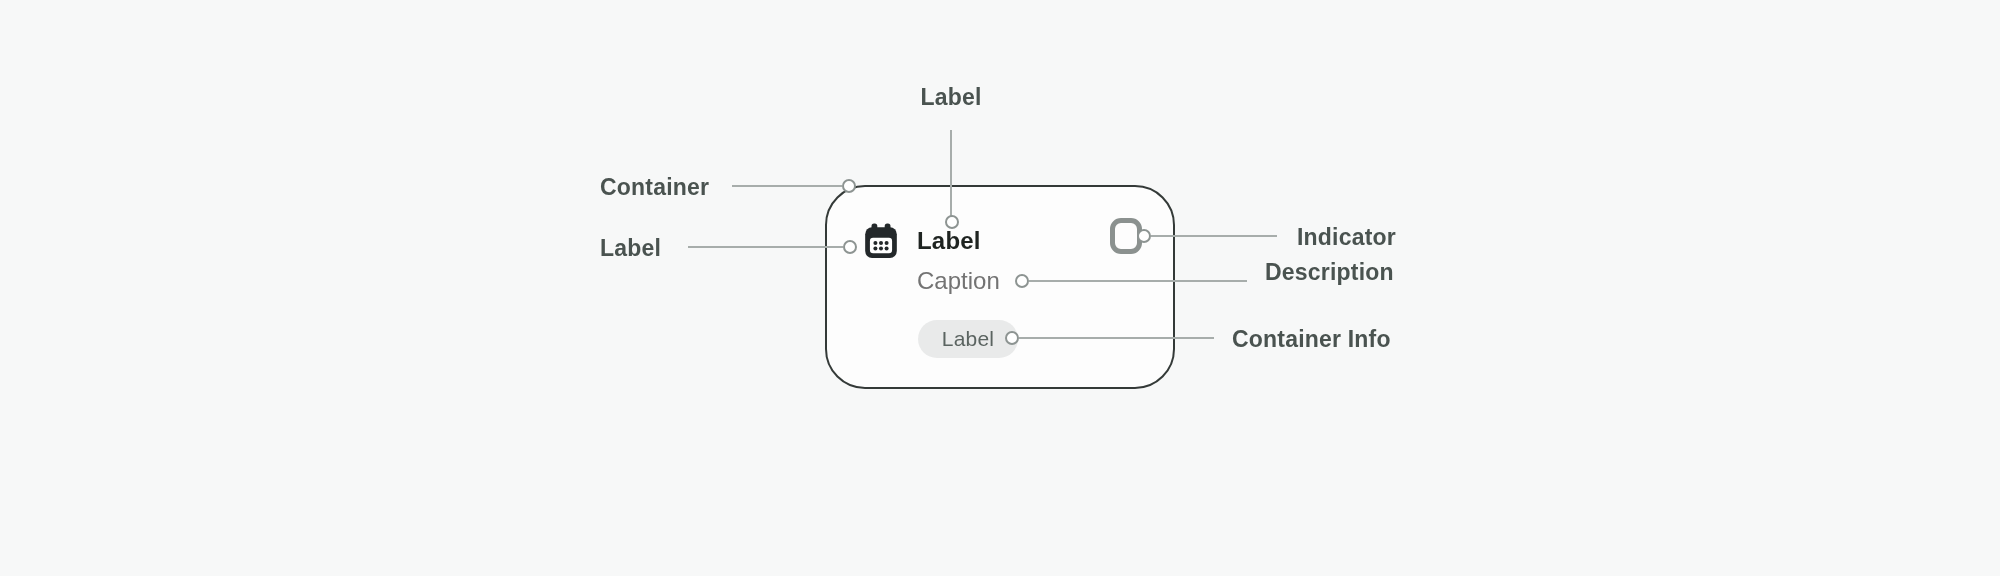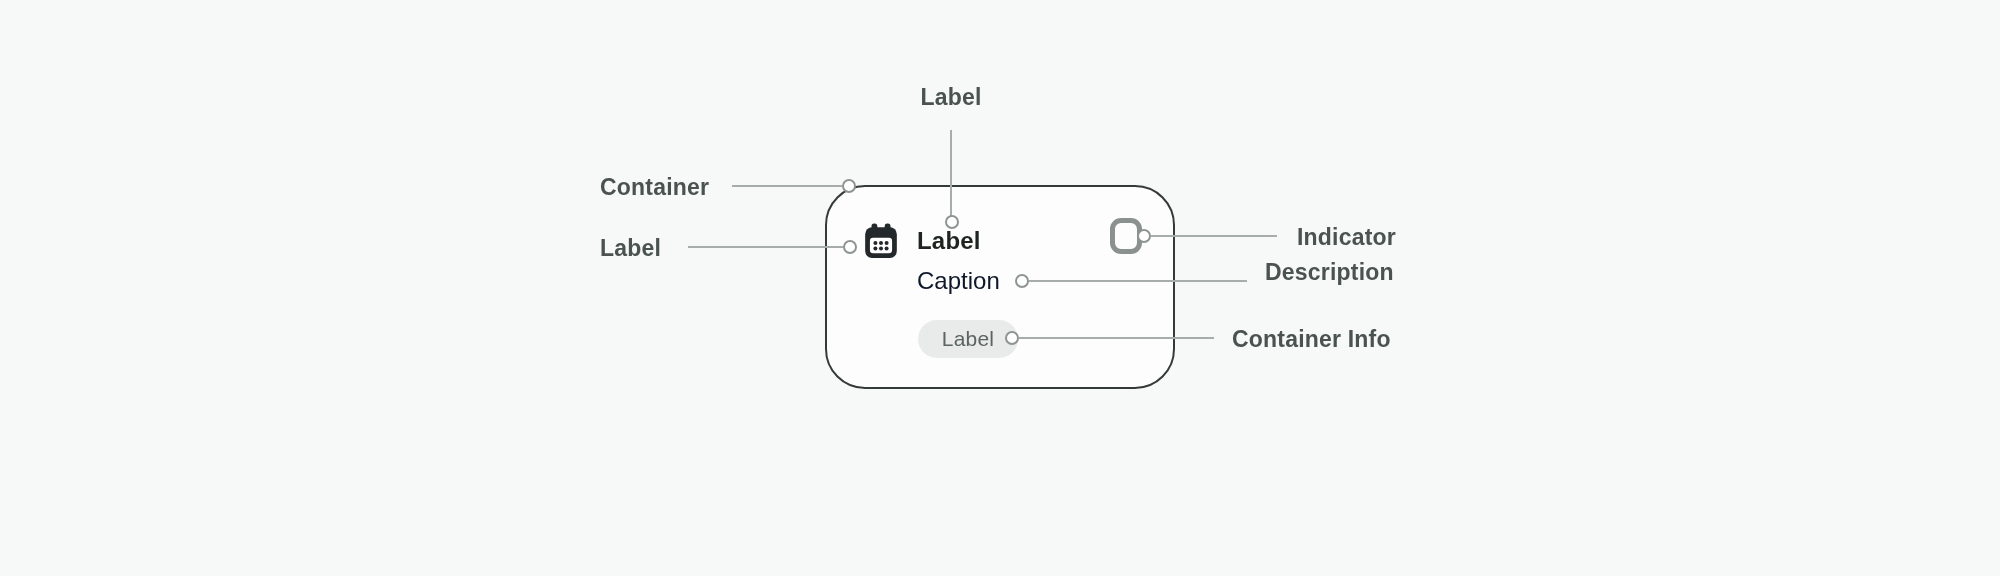--- a/index.html
+++ b/index.html
@@ -26,21 +26,21 @@
   }
   .card-title{
     position:absolute;left:917px;top:228px;
     font-size:24px;font-weight:700;line-height:26px;
     color:#1f2421;letter-spacing:.2px;
     z-index:2;
   }
   .card-caption{
     position:absolute;left:917px;top:267px;
     font-size:24px;font-weight:400;line-height:28px;
-    color:#0f172a;
+    color:#737373;
     z-index:2;
   }
   .visual-icon{
     position:absolute;left:862px;top:222px;
     width:38px;height:38px;
     z-index:2;
   }
   .indicator-shape{
     position:absolute;left:1110px;top:218px;
     width:32px;height:36px;

